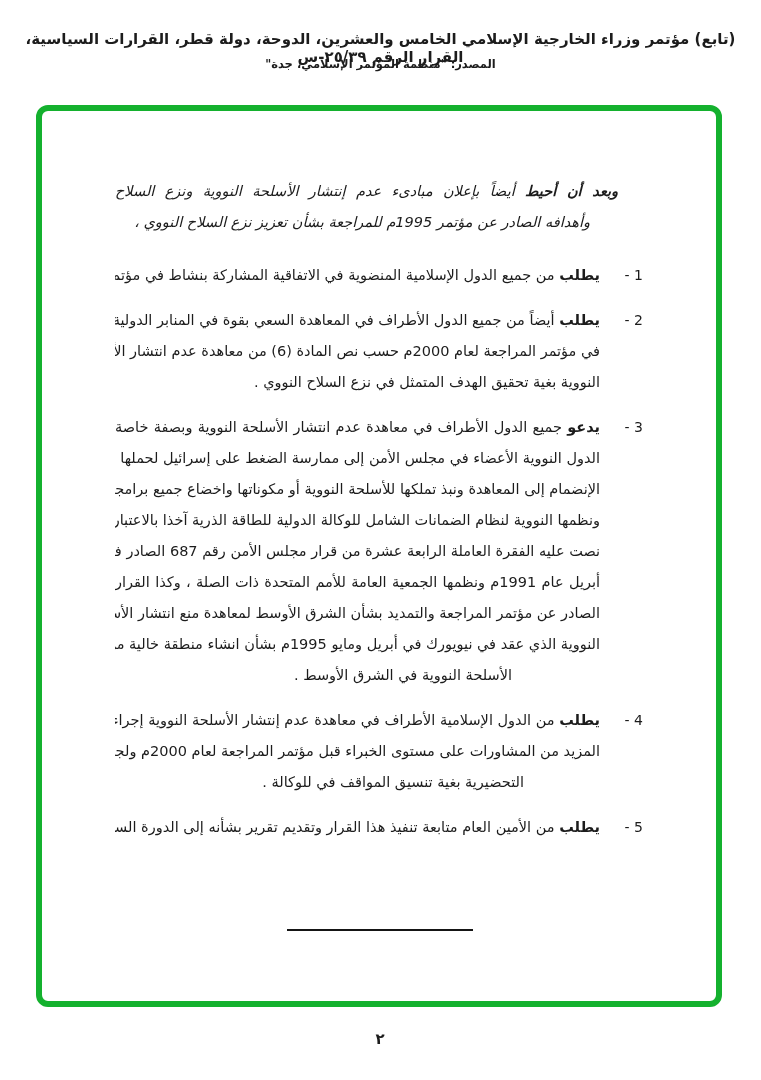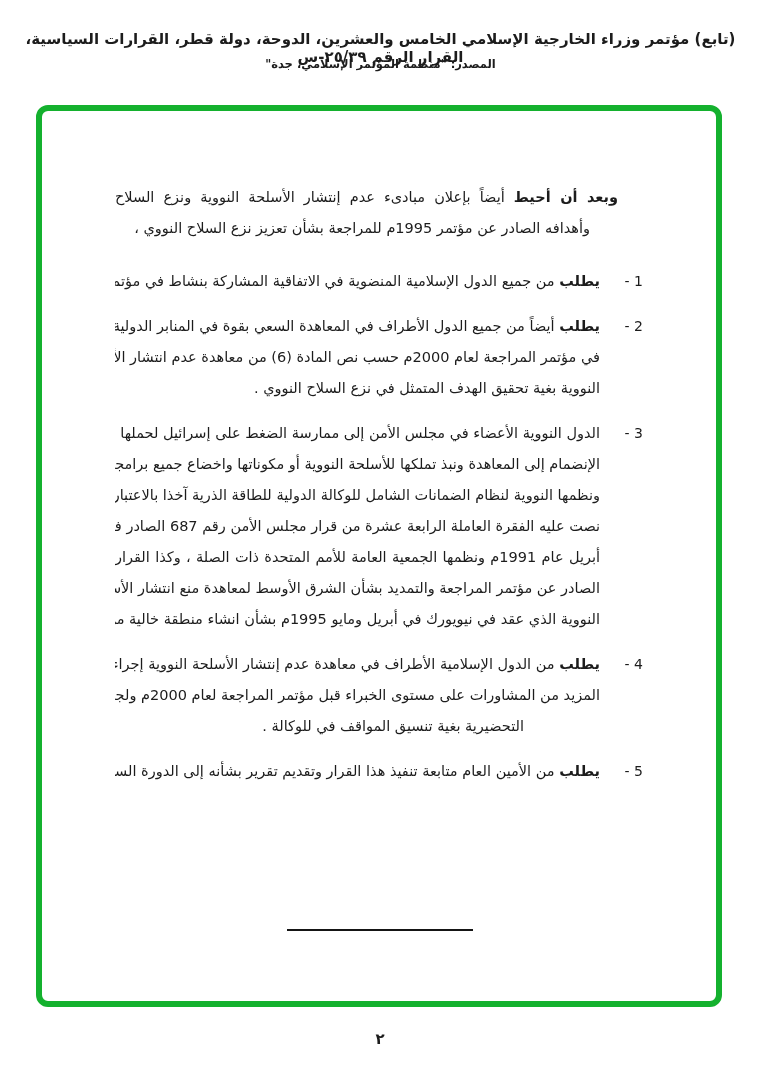--- a/index.html
+++ b/index.html
@@ -14,21 +14,21 @@
   
   .frame{
     position:absolute;left:36px;top:105px;width:686px;height:902px;
     border:6px solid #14b12e;border-radius:12px;box-sizing:border-box;background:#fff;
   }
   
   .doc{
     position:absolute;left:115px;top:172px;width:530px;direction:rtl;
     font-size:14.5px;line-height:31px;
   }
-  .intro{margin:10px 27px 22px 0;}
+  .intro{margin:4px 27px 22px 0;font-style:italic;}
   .item{position:relative;padding-right:45px;margin-bottom:14px;}
   .marker{position:absolute;right:2px;top:0;white-space:nowrap;font-size:14px;}
   .line{
     text-align:justify;text-align-last:justify;
     white-space:nowrap;overflow:hidden;
   }
   .line.last{text-align:left;text-align-last:right;}
   .line b{font-weight:bold;}
   
   .divider{position:absolute;left:287px;top:929px;width:186px;height:2px;background:#151515;}
@@ -52,27 +52,29 @@
       <div class="line"><b>يطلب</b> من جميع الدول الإسلامية المنضوية في الاتفاقية المشاركة بنشاط في مؤتمر عام</div>
     </div>
     <div class="item">
       <span class="marker">2 -</span>
       <div class="line"><b>يطلب</b> أيضاً من جميع الدول الأطراف في المعاهدة السعي بقوة في المنابر الدولية وخصوصاً</div>
       <div class="line">في مؤتمر المراجعة لعام 2000م حسب نص المادة (6) من معاهدة عدم انتشار الأسلحة</div>
       <div class="line last">النووية بغية تحقيق الهدف المتمثل في نزع السلاح النووي .</div>
     </div>
     <div class="item">
       <span class="marker">3 -</span>
+      <div class="line"><b>يدعو</b> جميع الدول الأطراف في معاهدة عدم انتشار الأسلحة النووية وبصفة خاصة</div>
       <div class="line">الدول النووية الأعضاء في مجلس الأمن إلى ممارسة الضغط على إسرائيل لحملها على</div>
       <div class="line">الإنضمام إلى المعاهدة ونبذ تملكها للأسلحة النووية أو مكوناتها واخضاع جميع برامجها</div>
       <div class="line">ونظمها النووية لنظام الضمانات الشامل للوكالة الدولية للطاقة الذرية آخذا بالاعتبار ما</div>
       <div class="line">نصت عليه الفقرة العاملة الرابعة عشرة من قرار مجلس الأمن رقم 687 الصادر في 14</div>
       <div class="line">أبريل عام 1991م ونظمها الجمعية العامة للأمم المتحدة ذات الصلة ، وكذا القرار</div>
       <div class="line">الصادر عن مؤتمر المراجعة والتمديد بشأن الشرق الأوسط لمعاهدة منع انتشار الأسلحة</div>
       <div class="line">النووية الذي عقد في نيويورك في أبريل ومايو 1995م بشأن انشاء منطقة خالية من</div>
+      <div class="line last" style="padding-right: 88px;">الأسلحة النووية في الشرق الأوسط .</div>
     </div>
     <div class="item">
       <span class="marker">4 -</span>
       <div class="line"><b>يطلب</b> من الدول الإسلامية الأطراف في معاهدة عدم إنتشار الأسلحة النووية إجراء</div>
       <div class="line">المزيد من المشاورات على مستوى الخبراء قبل مؤتمر المراجعة لعام 2000م ولجانه</div>
       <div class="line last" style="padding-right: 76px;">التحضيرية بغية تنسيق المواقف في للوكالة .</div>
     </div>
     <div class="item">
       <span class="marker">5 -</span>
       <div class="line"><b>يطلب</b> من الأمين العام متابعة تنفيذ هذا القرار وتقديم تقرير بشأنه إلى الدورة السادسة</div>

